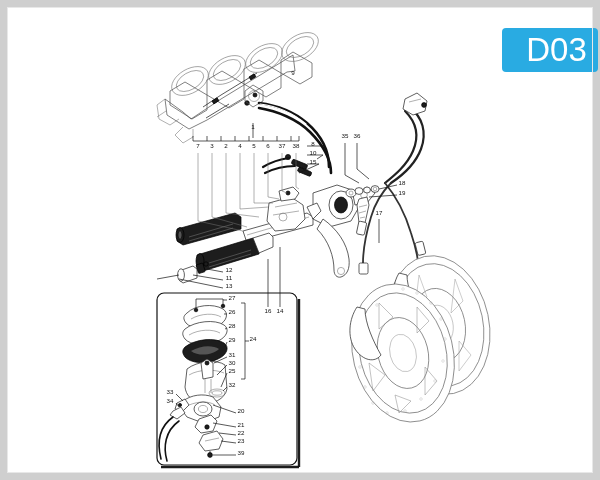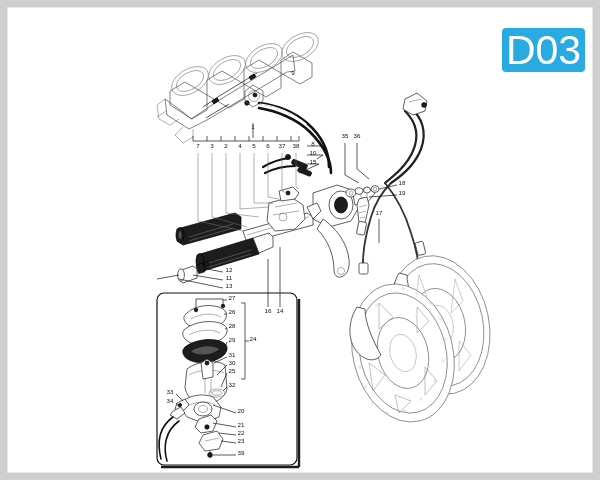--- a/index.html
+++ b/index.html
@@ -6,22 +6,22 @@
   body{width:600px;height:480px;overflow:hidden;
        font-family:"Liberation Sans", sans-serif;}
   #frame{position:relative;width:600px;height:480px;box-sizing:border-box;
          border:7px solid #cfcfcf;background:#ffffff;}
   #frame::after{content:"";position:absolute;inset:0;pointer-events:none;
                 box-shadow:inset 0 0 0 1px #e8e8e8;}
   #stage{position:absolute;inset:0;}
   svg.art{position:absolute;left:0;top:0;width:586px;height:466px;}
   .badge{position:absolute;left:495px;top:21px;width:83px;height:44px;
          border-radius:4px;display:flex;align-items:center;justify-content:center;
-         font-size:41px;font-weight:400;letter-spacing:0px;color:#ffffff;
-         font-family:"Liberation Sans", sans-serif;}
+         font-size:33px;font-weight:400;letter-spacing:0px;color:#ffffff;
+         font-family:"Liberation Sans", sans-serif;padding-left:13px;}
   .lbl{font-family:"Liberation Sans", sans-serif;font-size:6.2px;fill:#111111;}
   .ln{stroke:#111111;stroke-width:0.7;fill:none;}
   .thin{stroke:#4a4a4a;stroke-width:0.7;fill:none;}
   .vthin{stroke:#6e6e6e;stroke-width:0.55;fill:none;}
   .cable{stroke:#111111;fill:none;stroke-linecap:round;}
   .part{stroke:#2b2b2b;stroke-width:0.75;fill:#ffffff;}
   .dark{fill:#1d1d1d;stroke:#000000;stroke-width:0.7;}
   .inset{fill:none;stroke:#111111;stroke-width:1.2;}
   .shadow{fill:none;stroke:#111111;stroke-width:2.4;opacity:.95;}
   .disc{stroke:#6b6b6b;stroke-width:0.7;fill:#ffffff;}

